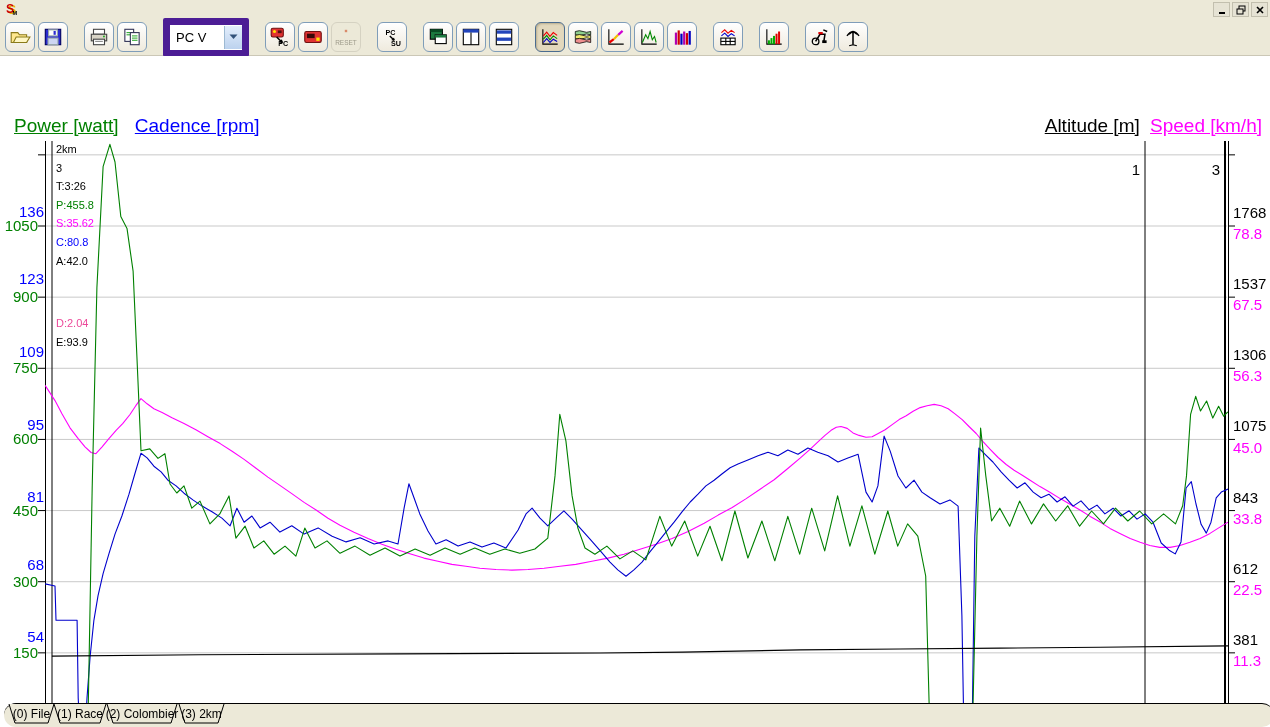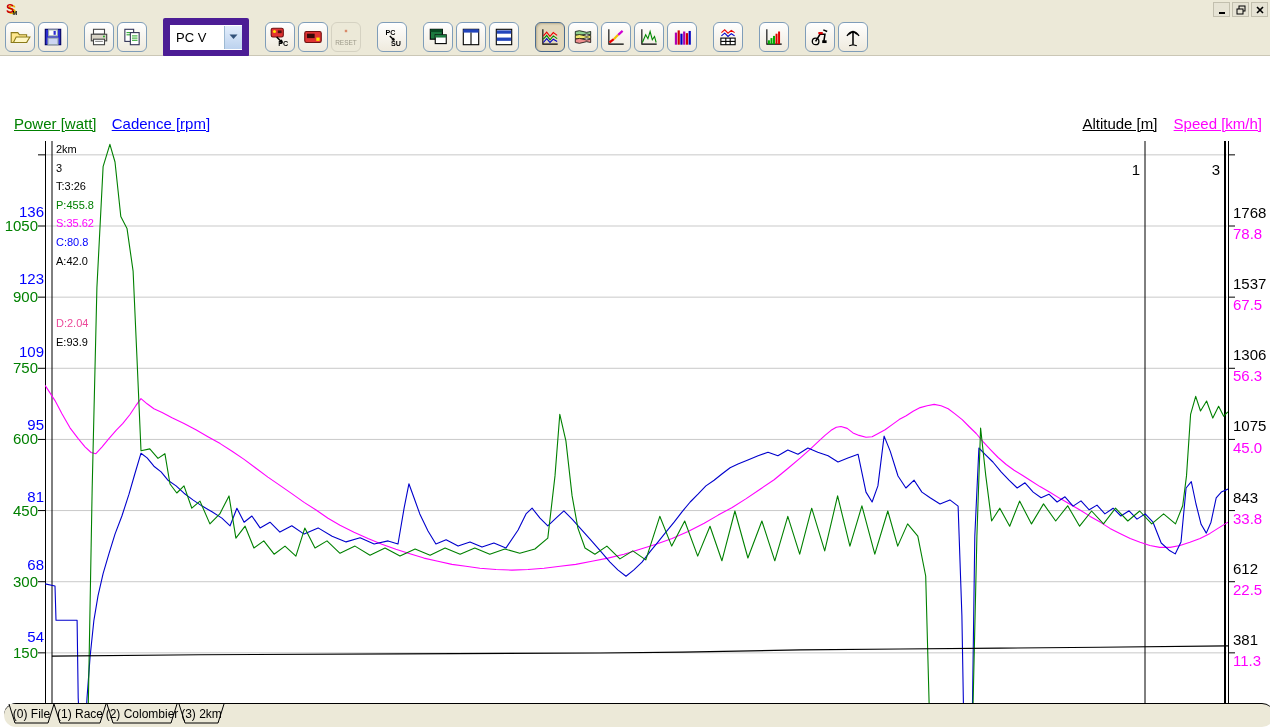--- a/index.html
+++ b/index.html
@@ -37,26 +37,26 @@
     width:72px;height:25px;border:7px solid #4c1d95;background:#fff;border-radius:2px;
     display:flex;align-items:center;font-size:13px;color:#000;position:relative;margin-right:3px;
   }
   .dropdown .dd-value{padding-left:6px;flex:1}
   .dropdown .dd-arrow{
     width:17px;height:23px;margin:0;border-left:1px solid #9db9d2;
     background:linear-gradient(#e3eefc,#bcd2ee);display:flex;align-items:center;justify-content:center;
   }
   
   .panel{position:absolute;top:56px;left:0;width:1270px;height:647px;background:#fff}
-  .hdr{position:absolute;font-size:15px;white-space:nowrap}
+  .hdr{position:absolute;font-size:19px;white-space:nowrap}
   .hdr-left{top:59px;left:14px}
   .hdr-left span{margin-right:11px}
   .hdr-title{top:59px;left:0;width:1270px;text-align:center;color:#1a1a1a;pointer-events:none}
   .hdr-right{top:59px;right:8px}
-  .hdr-right span{margin-left:12px}
+  .hdr-right span{margin-left:5px}
   .u{text-decoration:underline;cursor:pointer}
   .infobox{position:absolute;top:84px;left:56px;font-size:11px;line-height:18.6px;pointer-events:none}
   .chart-svg{position:absolute;top:56px;left:0}
   
   .tabstrip{
     position:absolute;top:703px;left:4px;width:1270px;height:24px;
     background:#ece9d8;border-top:1px solid #000;box-sizing:border-box;border-radius:12px;
   }
   svg text{font-family:"Liberation Sans",sans-serif}
 </style>

